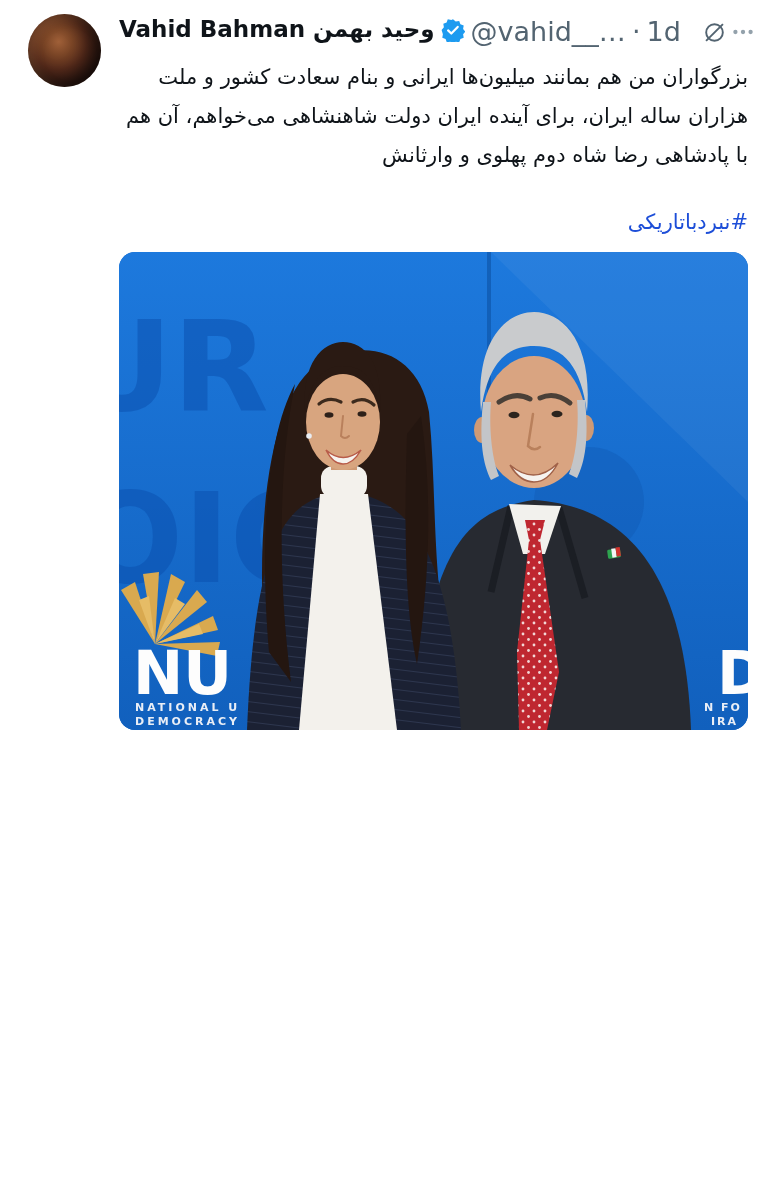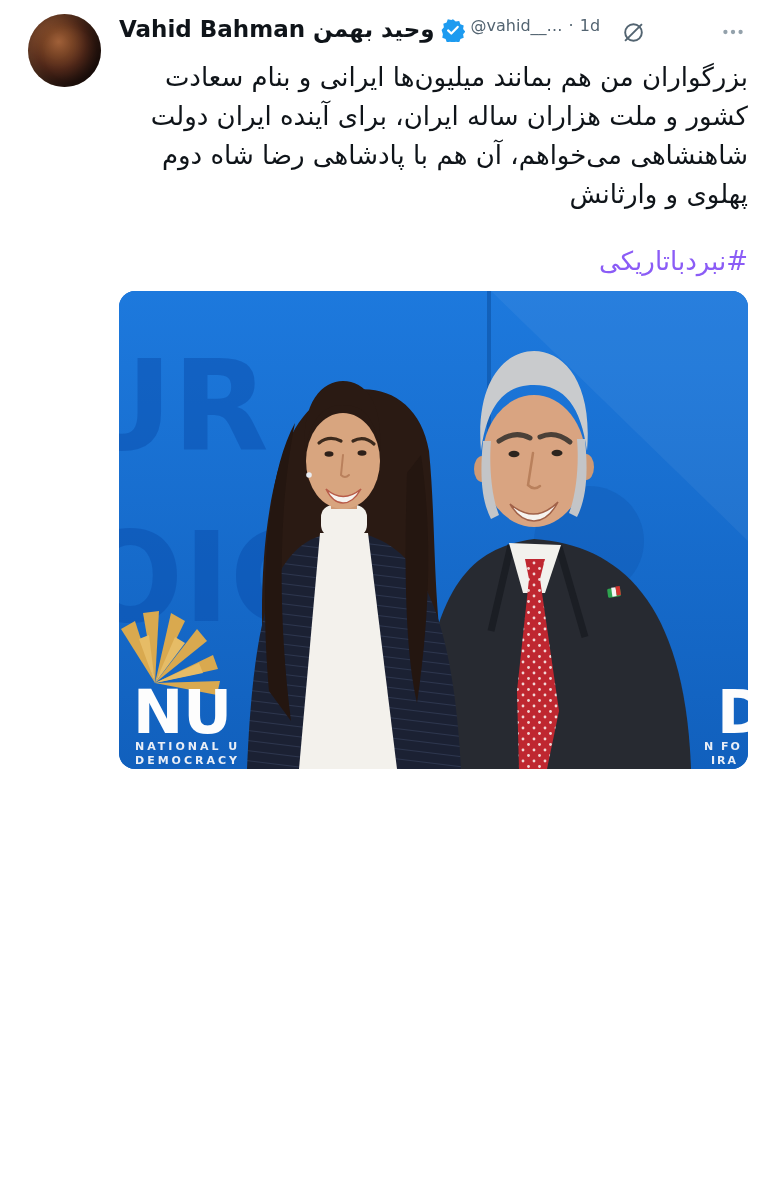--- a/index.html
+++ b/index.html
@@ -14,30 +14,30 @@
     width:73px; height:73px; border-radius:50%; cursor:pointer;
     background:
       radial-gradient(circle at 42% 38%, #a06038 0%, #7a4526 22%, #53291a 45%, #2e1812 70%, #1b100c 100%);
     box-shadow: inset -8px -4px 18px rgba(0,0,0,.55), inset 6px 4px 10px rgba(224,150,90,.25);
   }
   .main-col { flex:1; min-width:0; }
 
   .header-row { display:flex; gap:6px; padding-top:2px; height:34px; }
   .name { font-weight:bold; font-size:23px; color:#0f1419; white-space:nowrap; cursor:pointer; }
   .badge { width:24px; height:24px; flex:0 0 auto; margin-top:2px; }
-  .handle, .sep, .time { color:#536471; font-size:16px; white-space:nowrap; }
+  .handle, .sep, .time { color:#536471; font-size:27px; white-space:nowrap; }
   .hdr-right { margin-left:14px; display:flex; align-items:center; flex:1; }
   .slash-icon { width:27px; height:27px; color:#536471; cursor:pointer; }
   .more-btn { margin-left:auto; width:30px; height:30px; display:flex; align-items:center; justify-content:center; color:#93a1ab; cursor:pointer; }
 
-  .tweet-text { direction:rtl; text-align:right; font-size:26px; line-height:39px; margin-top:10px; color:#0f1419; }
+  .tweet-text { direction:rtl; text-align:right; font-size:21px; line-height:39px; margin-top:10px; color:#0f1419; }
   .tweet-text p { margin:0; }
   .para-gap { margin-top:26px !important; }
   .hashtags { margin-top:28px; }
-  .hashtag { display:block; color:#8b5cf6; text-decoration:none; cursor:pointer; }
+  .hashtag { display:block; color:#1d4ed8; text-decoration:none; cursor:pointer; }
 
   .photo-wrap {
     margin-top:10px; width:100%; height:478px; border-radius:16px; overflow:hidden;
     position:relative; cursor:pointer; background:#1668c8;
   }
   .photo-wrap svg { display:block; }
 </style>
 </head>
 <body>
 

